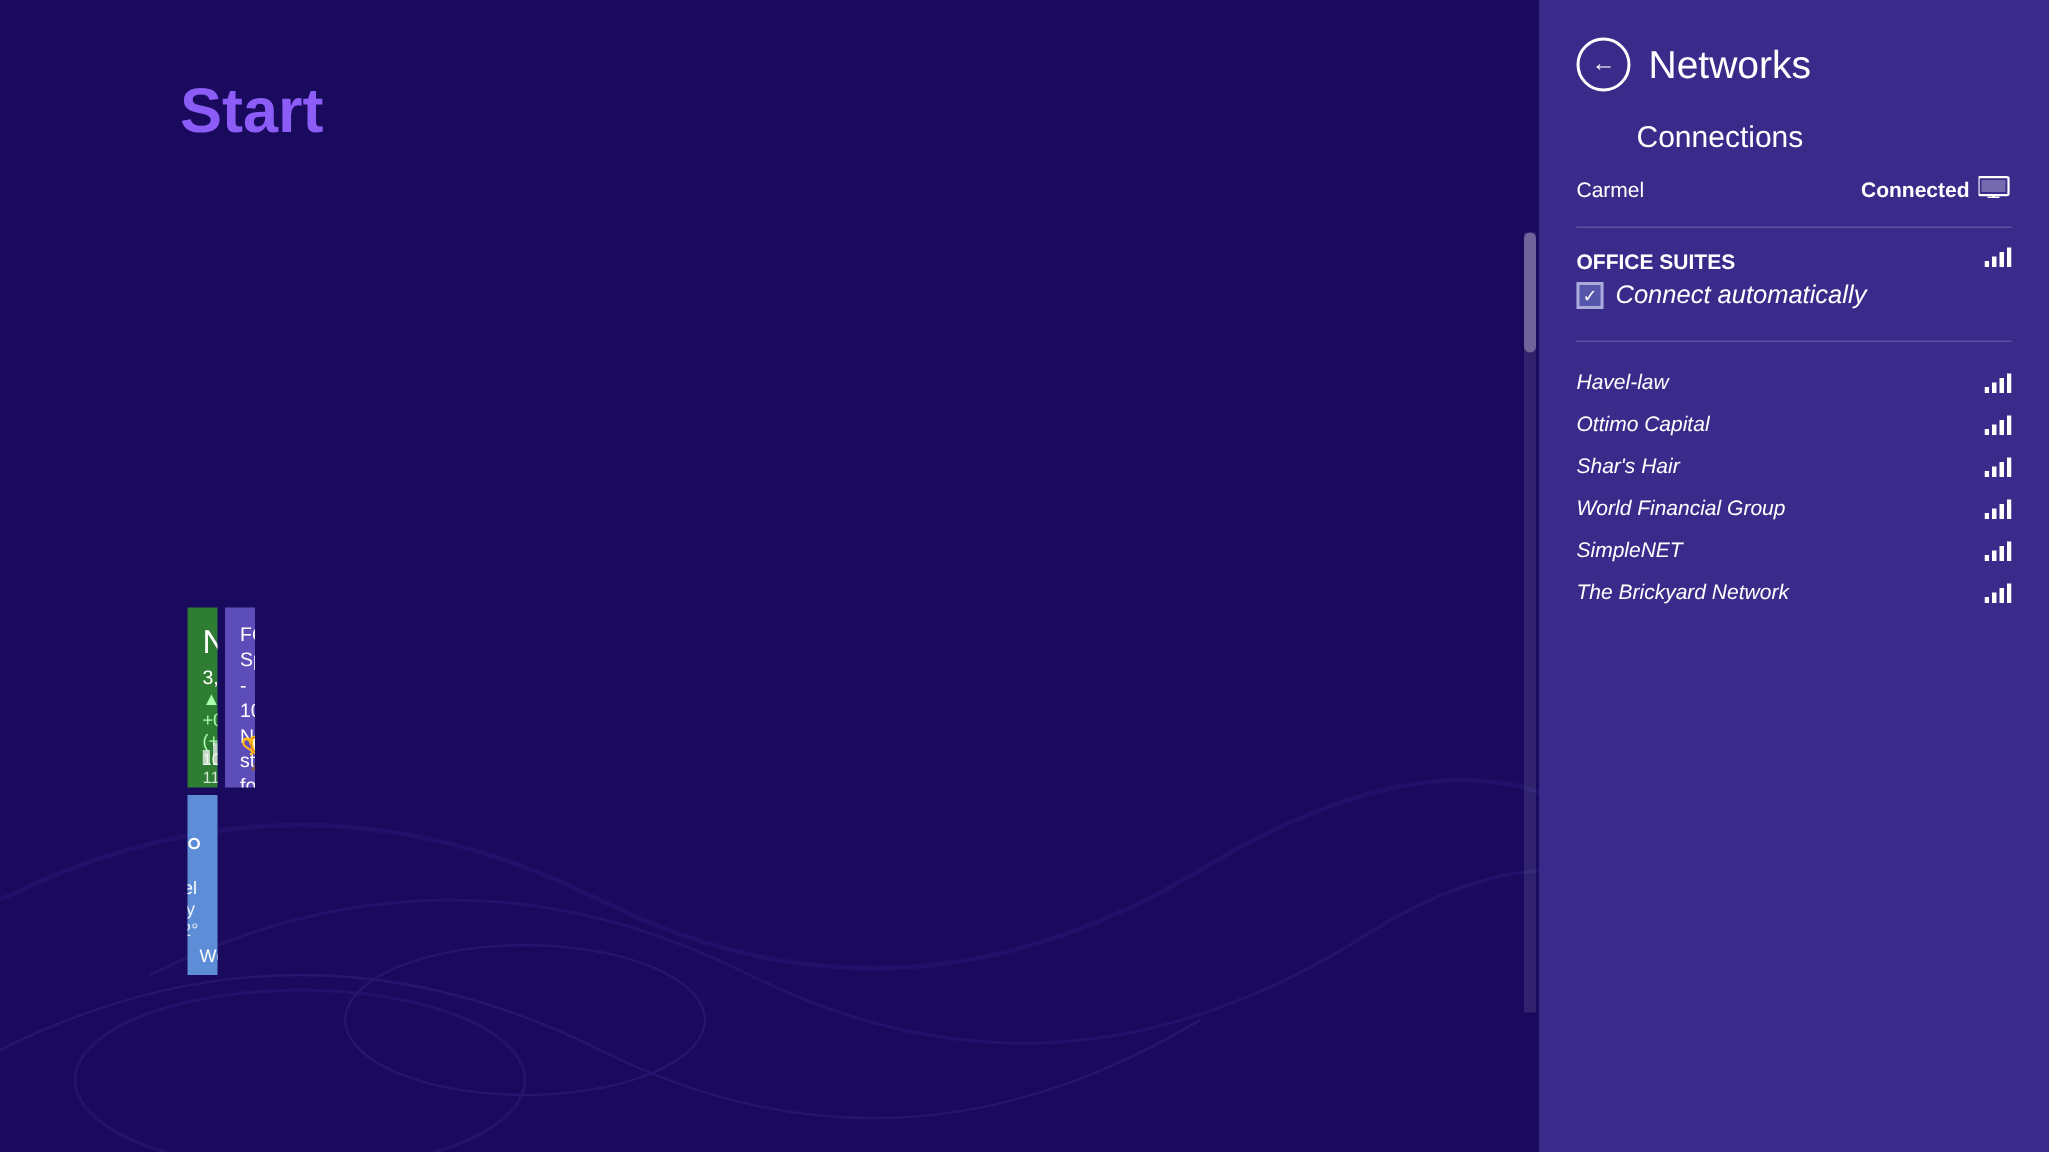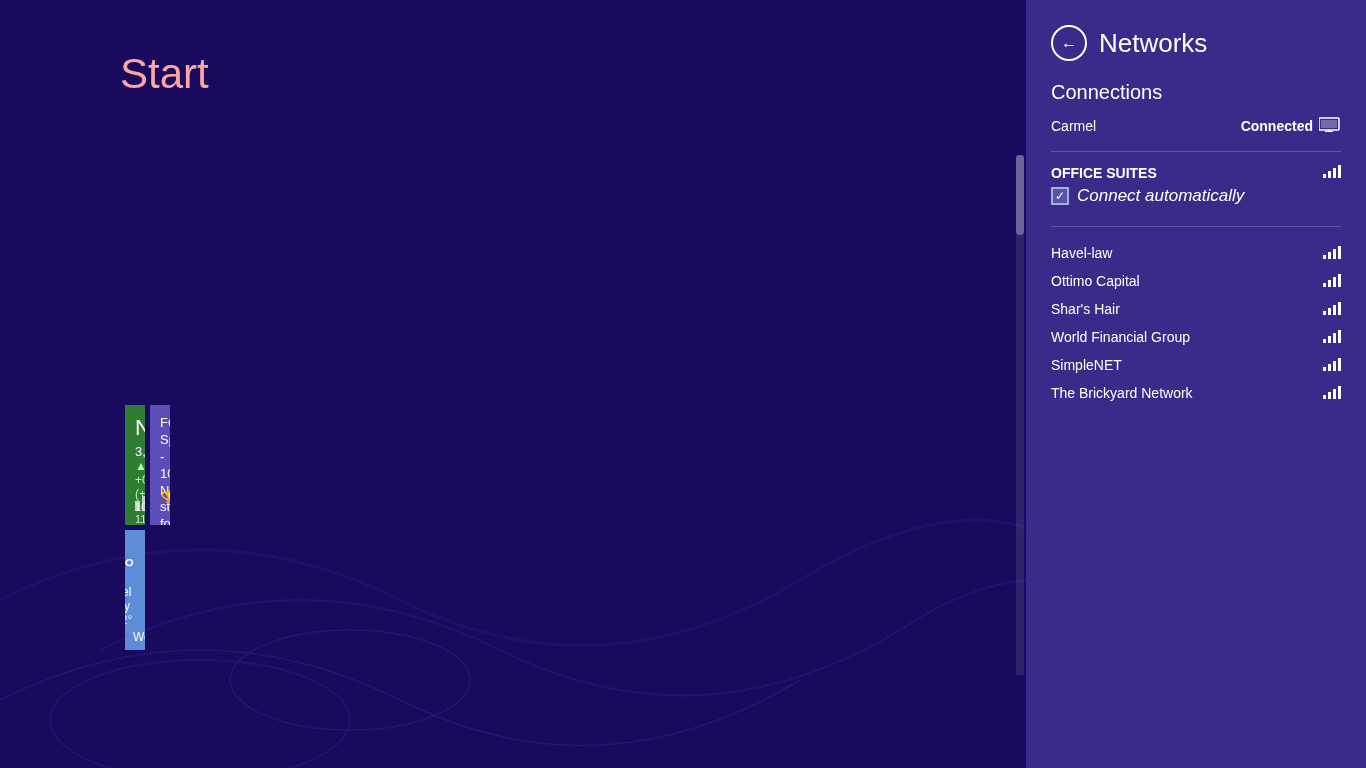--- a/index.html
+++ b/index.html
@@ -23,22 +23,22 @@
       opacity: 0.15;
       pointer-events: none;
     }
 
     
     .start-title {
       position: absolute;
       top: 50px;
       left: 120px;
       font-size: 42px;
-      font-weight: 400;
-      color: #fca5a5;
+      font-weight: 700;
+      color: #8b5cf6;
     }
 
     
     .tiles-container {
       position: absolute;
       top: 155px;
       left: 120px;
       display: grid;
       grid-template-columns: repeat(auto-fill, minmax(0, 1fr));
       gap: 5px;
@@ -284,20 +284,21 @@
       width: 18px;
       height: 16px;
       background: #aaaacc;
       border-radius: 1px;
     }
 
     .connections-title {
       font-size: 20px;
       font-weight: 300;
       margin-bottom: 12px;
+      margin-left: 40px;
     }
 
     .network-row {
       display: flex;
       align-items: center;
       justify-content: space-between;
       margin-bottom: 10px;
     }
     .network-label { font-size: 14px; }
     .network-status {
@@ -359,24 +360,25 @@
     }
 
     .divider {
       height: 1px;
       background: rgba(255,255,255,0.2);
       margin: 6px 0 12px;
     }
 
     .wifi-list-item {
       display: flex;
-      align-items: flex-start;
+      align-items: flex-end;
       justify-content: space-between;
       padding: 6px 0;
       cursor: pointer;
+      font-style: italic;
     }
     .wifi-list-name { font-size: 14px; }
 
     
     .tiles-scroll {
       position: absolute;
       right: 340px;
       top: 155px;
       width: 8px;
       height: 500px;

